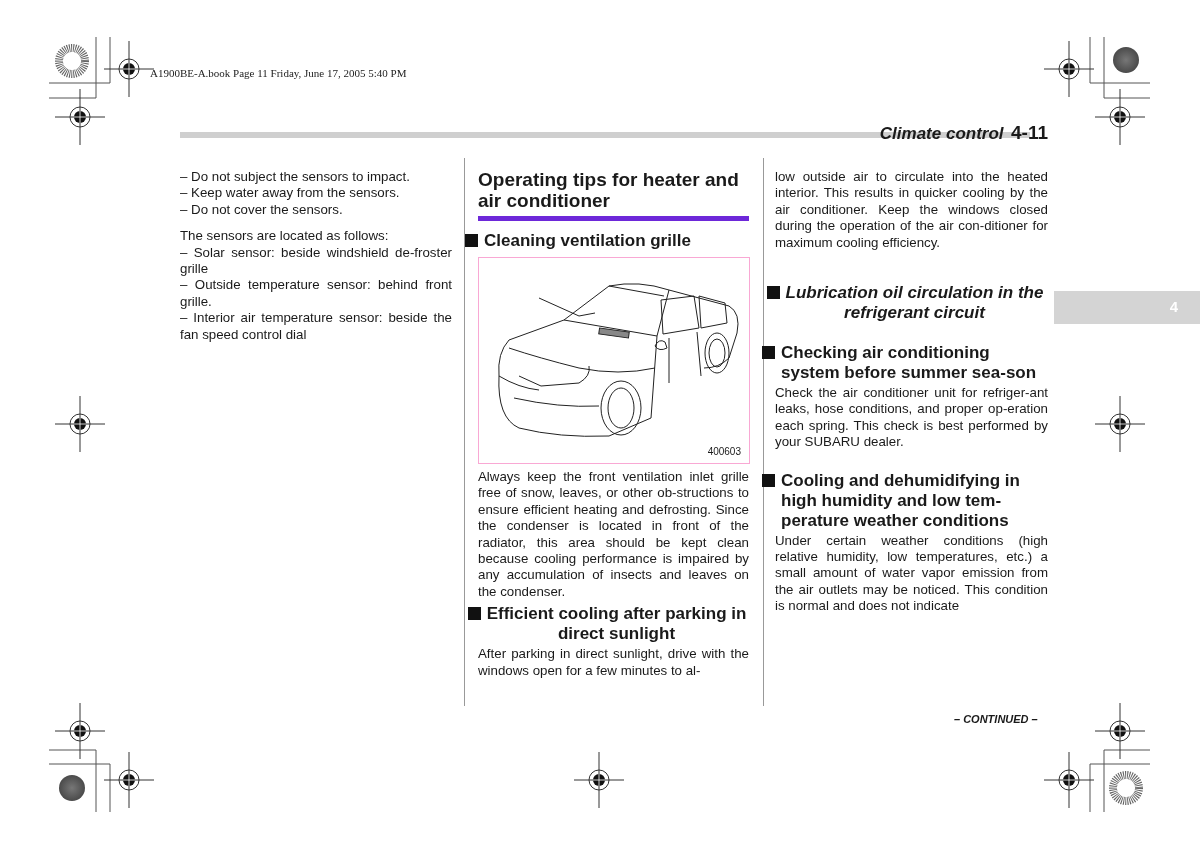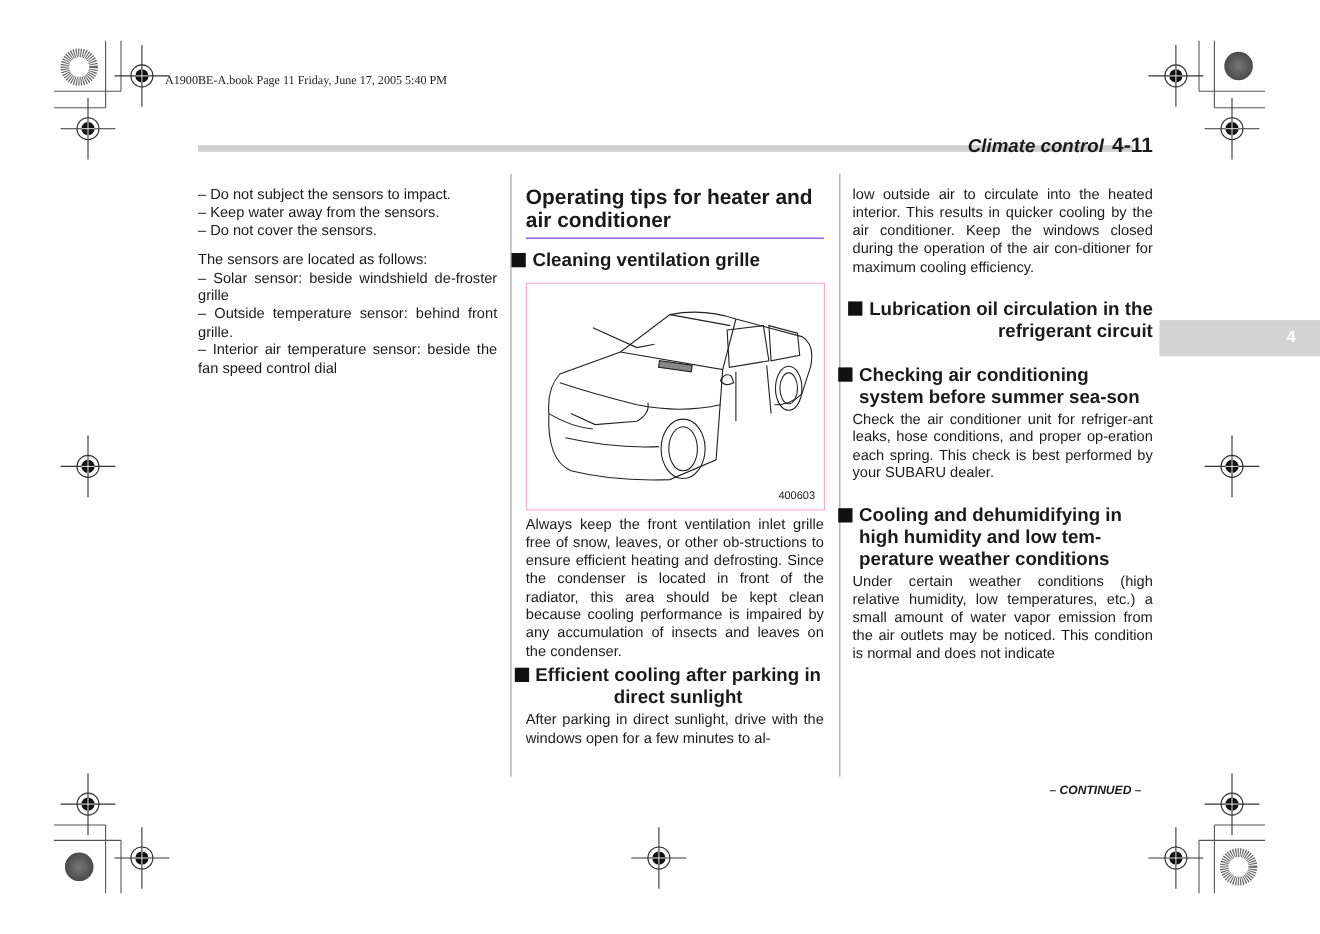--- a/index.html
+++ b/index.html
@@ -8,21 +8,21 @@
   .hdr-file { position:absolute; left:150px; top:67px; font-family:"Liberation Serif", serif; font-size:11px; color:#222; white-space:nowrap; }
   .hdr-bar { position:absolute; left:180px; top:132px; width:850px; height:6px; background:#cfcfcf; }
   .hdr-title { position:absolute; right:152px; top:122px; white-space:nowrap; font-weight:bold; font-style:italic; }
   .hdr-title .sec { font-size:17px; }
   .hdr-title .pg { font-size:19px; font-style:normal; margin-left:3px; }
   .col { position:absolute; font-size:13.3px; line-height:16.4px; }
   .col p { margin:0; }
   .justify { text-align:justify; }
   .vline { position:absolute; width:1px; background:#999; }
   .h1 { font-size:19px; font-weight:bold; line-height:21px; }
-  .h1rule { border-bottom:1px solid #6d28d9; padding-bottom:5px; margin-bottom:10px; }
+  .h1rule { border-bottom:5px solid #6d28d9; padding-bottom:5px; margin-bottom:10px; }
   .h2 { font-size:17px; font-weight:bold; line-height:20px; padding-left:6px; text-indent:-19px; margin-bottom:2px; }
   .h2 .sq { display:inline-block; width:13px; height:13px; background:#111; margin-right:6px; text-indent:0; vertical-align:-1px; }
   .fig { position:absolute; left:478px; top:257px; width:270px; height:205px; border:1px solid #f9a8d4; }
   .fig-num { position:absolute; right:8px; bottom:6px; font-size:10px; }
   .tab4 { position:absolute; left:1054px; top:291px; width:146px; height:33px; background:#d4d4d4; }
   .tab4 span { position:absolute; right:22px; top:7px; color:#fff; font-weight:bold; font-size:15px; }
   .continued { position:absolute; left:954px; top:713px; font-size:11px; font-weight:bold; font-style:italic; }
 </style>
 </head>
 <body>
@@ -135,20 +135,20 @@
 </div>
 
 <div class="col justify" style="left:478px; top:469px; width:271px;">
   <p>Always keep the front ventilation inlet grille free of snow, leaves, or other ob-structions to ensure efficient heating and defrosting. Since the condenser is located in front of the radiator, this area should be kept clean because cooling performance is impaired by any accumulation of insects and leaves on the condenser.</p>
   <div class="h2" style="margin-top:4px; text-align:center;"><span class="sq"></span><span>Efficient cooling after parking in direct sunlight</span></div>
   <p>After parking in direct sunlight, drive with the windows open for a few minutes to al-</p>
 </div>
 
 <div class="col justify" style="left:775px; top:169px; width:273px;">
   <p>low outside air to circulate into the heated interior. This results in quicker cooling by the air conditioner. Keep the windows closed during the operation of the air con-ditioner for maximum cooling efficiency.</p>
-  <div class="h2" style="margin-top:20px; text-align:right;"><span class="sq"></span><span>Lubrication oil circulation in the refrigerant circuit</span></div>
+  <div class="h2" style="margin-top:32px; text-align:center;font-style:italic;"><span class="sq"></span><span>Lubrication oil circulation in the refrigerant circuit</span></div>
   <div class="h2" style="margin-top:20px; text-align:left;"><span class="sq"></span><span>Checking air conditioning system before summer sea-son</span></div>
   <p>Check the air conditioner unit for refriger-ant leaks, hose conditions, and proper op-eration each spring. This check is best performed by your SUBARU dealer.</p>
   <div class="h2" style="margin-top:20px; text-align:left;"><span class="sq"></span><span>Cooling and dehumidifying in high humidity and low tem-perature weather conditions</span></div>
   <p>Under certain weather conditions (high relative humidity, low temperatures, etc.) a small amount of water vapor emission from the air outlets may be noticed. This condition is normal and does not indicate</p>
 </div>
 
 <div class="continued">– CONTINUED –</div>
 
 </body></html>

